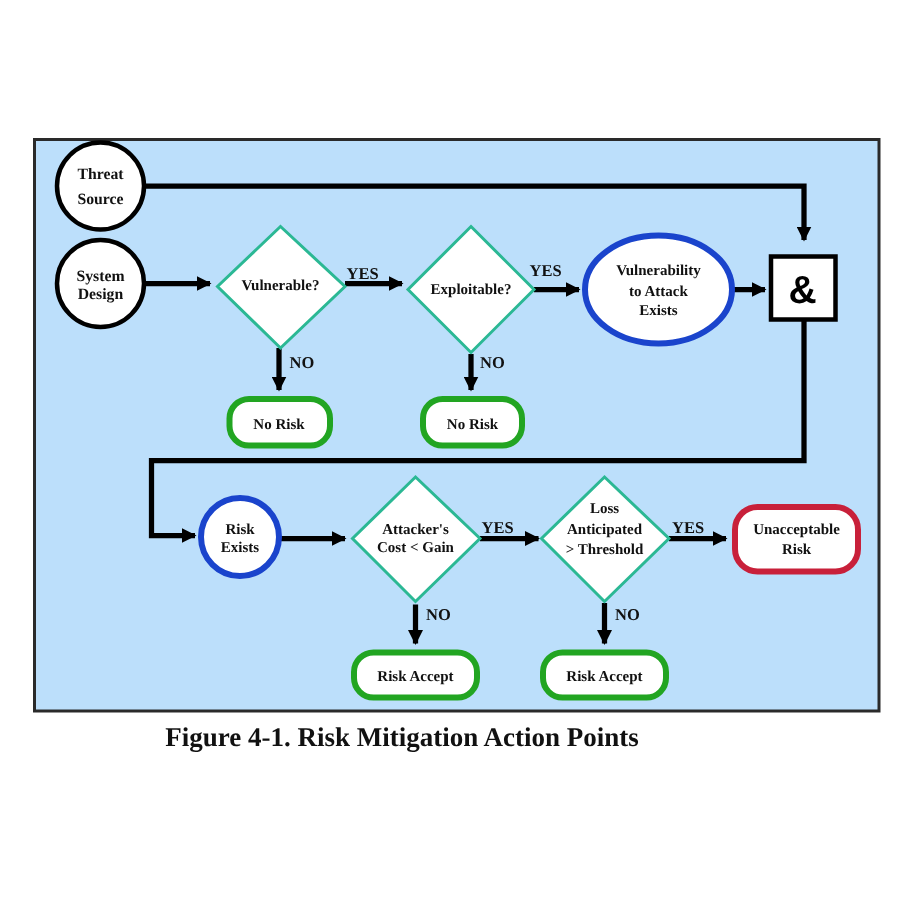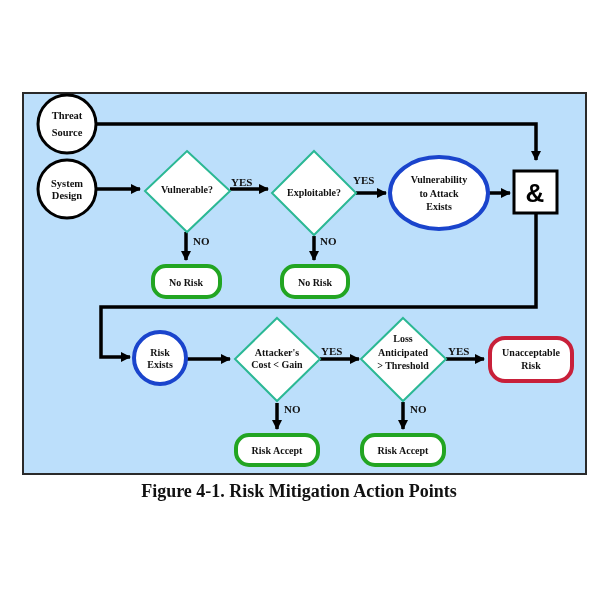--- a/index.html
+++ b/index.html
@@ -1,19 +1,19 @@
 <!DOCTYPE html>
 <html><head>
 <meta charset="utf-8">
 <style>
   html, body { margin:0; padding:0; background:#ffffff; }
   body { width:600px; height:600px; position:relative; overflow:hidden; font-family:"Liberation Serif", serif; }
   #diagram { position:absolute; left:0; top:0; }
   .lbl { font-family:"Liberation Serif", serif; font-weight:bold; fill:#111; }
-  #caption { position:absolute; left:0; width:536px; top:481px; text-align:center; font-family:"Liberation Serif", serif; font-weight:bold; font-size:18px; color:#111;padding-left:31px; }
+  #caption { position:absolute; left:0; width:536px; top:481px; text-align:center; font-family:"Liberation Serif", serif; font-weight:bold; font-size:18px; color:#111; }
 </style>
 </head>
 <body>
 
 <svg id="diagram" width="600" height="600" viewBox="0 0 600 600">
   <defs>
     <marker id="arr" markerWidth="10" markerHeight="10" refX="9" refY="5" orient="auto" markerUnits="userSpaceOnUse">
       <path d="M0,0 L10,5 L0,10 z" fill="#000"></path>
     </marker>
   </defs>

